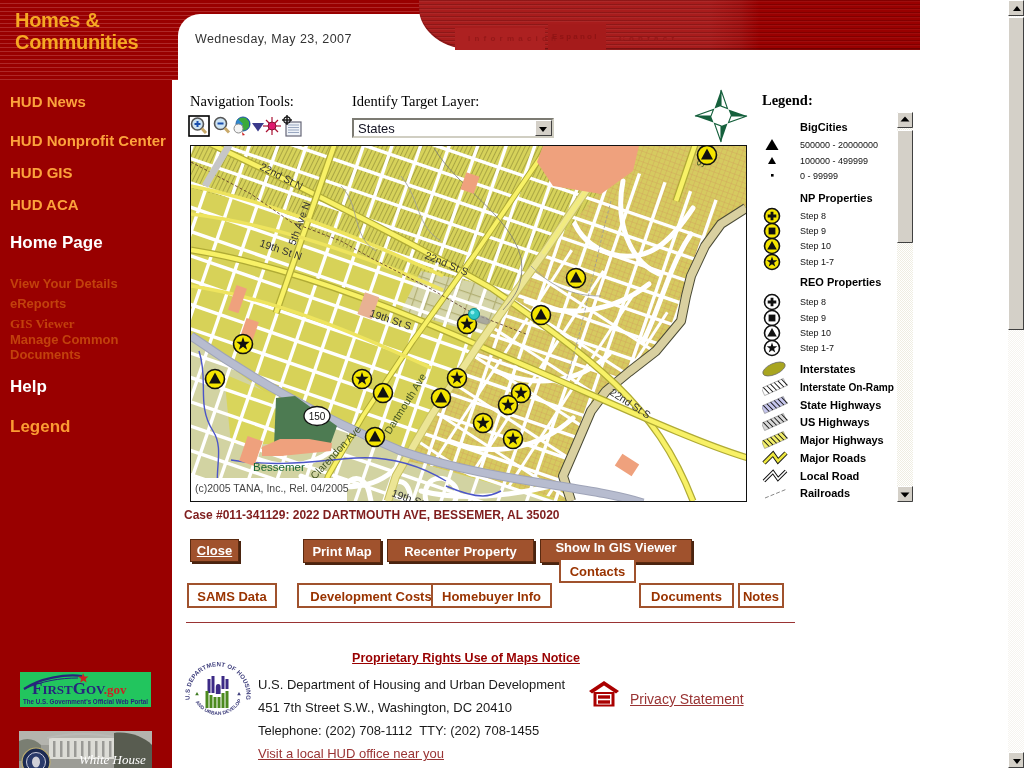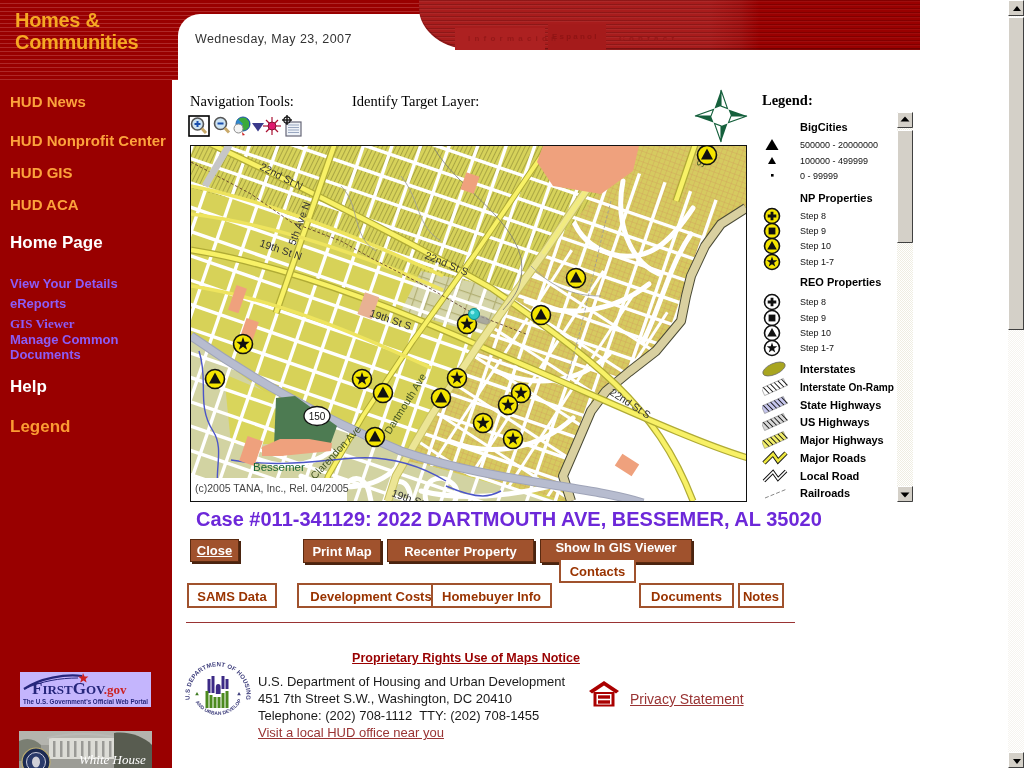--- a/index.html
+++ b/index.html
@@ -18,21 +18,21 @@
     border-bottom-left-radius:55px 42px;
     box-shadow:inset 0 -2px 0 rgba(60,0,0,0.25);
     background:
       repeating-linear-gradient(180deg,rgba(0,0,0,0.16) 0 1px,rgba(255,255,255,0.05) 1px 2px, rgba(0,0,0,0) 2px 4px),
       linear-gradient(90deg,#a81c1c 0 58%,#a01212 64%,#990000 68% 100%);}
   
   #sidebar{left:0;top:80px;width:172px;height:688px;background:#990000;}
   .logo1{left:15px;top:9px;color:#f6a823;font-size:20px;font-weight:bold;line-height:22px;letter-spacing:-0.3px;}
   .logosub{left:16px;top:48px;color:#fff;font-size:11px;line-height:12px;font-weight:normal;}
   .m1{color:#fca23c;font-size:15px;font-weight:bold;}
-  .m2{color:#8b5cf6;font-size:13px;font-weight:bold;}
+  .m2{color:#c2410c;font-size:13px;font-weight:bold;}
   .m3{color:#fff;font-size:17px;font-weight:bold;}
   .m4{color:#fb9b33;font-size:17px;font-weight:bold;}
   
   #sbtrack{left:1008px;top:0;width:16px;height:768px;
      background-image:conic-gradient(#f6f4ef 0 25%,#fff 0 50%,#f6f4ef 0 75%,#fff 0);
      background-size:2px 2px;}
   .sbbtn{left:1008px;width:16px;height:16px;background:#d4d0c8;
      border-top:1px solid #fff;border-left:1px solid #fff;
      border-right:1px solid #404040;border-bottom:1px solid #404040;
      box-sizing:border-box;}
@@ -51,21 +51,21 @@
   #sel .btn{position:absolute;right:0;top:0;width:17px;height:16px;background:#d4d0c8;
       border-top:1px solid #fff;border-left:1px solid #fff;
       border-right:1px solid #404040;border-bottom:1px solid #404040;box-sizing:border-box;}
   
   .bbtn{background:#a0522d;color:#fff;font-weight:bold;font-size:13px;
      border:1px solid #5a2a10;box-shadow:2px 2px 0 #4a2410;
      text-align:center;box-sizing:border-box;}
   .tab{border:2px solid #a0522d;color:#993300;font-weight:bold;font-size:13px;
      background:#fff;text-align:center;box-sizing:border-box;padding-top:4px;height:25px;}
   .lnk{color:#990000;text-decoration:underline;}
-  #casehdr{left:196px;top:508px;color:#6d28d9;font-weight:bold;font-size:20px;}
+  #casehdr{left:184px;top:508px;color:#7f1d1d;font-weight:bold;font-size:12px;}
 </style>
 </head>
 <body>
 <div id="page">
 
   <div class="abs" id="stripesL"></div>
   <div class="abs" id="stripesTop"></div>
   <div class="abs" id="whitebox"></div>
   <div class="abs" id="band">
     <div style="position:absolute;left:36px;top:28px;width:90px;height:22px;background:#ad2121;"></div>
@@ -140,20 +140,26 @@
           <line x1="100" y1="16" x2="111" y2="16"></line>
           <line x1="100" y1="18.5" x2="111" y2="18.5"></line>
         </g>
     <g stroke="#111" stroke-width="1.4">
           <line x1="99" y1="1" x2="99" y2="11"></line>
           <line x1="94" y1="6" x2="104" y2="6"></line>
         </g>
     <circle cx="99" cy="6" r="3.2" fill="none" stroke="#111" stroke-width="1.2"></circle>
   </svg>
   </div>
+  <div class="abs" id="sel">
+      <span class="txt">States</span>
+      <span class="btn">
+        <span class="arr" style="left:3px;top:6px;border-left:4px solid transparent;border-right:4px solid transparent;border-top:5px solid #000;"></span>
+      </span>
+    </div>
   <div class="abs" id="compass" style="left:694px;top:89px;">
   <svg width="54" height="54" viewBox="-27 -27 54 54">
     <g>
       <polygon points="0,-26 -6.5,-7.5 0,-10" fill="#15603c"></polygon>
       <polygon points="0,-26 6.5,-7.5 0,-10" fill="#fff" stroke="#15603c" stroke-width="1.1"></polygon>
       <polygon points="26,0 7.5,-6.5 10,0" fill="#15603c"></polygon>
       <polygon points="26,0 7.5,6.5 10,0" fill="#fff" stroke="#15603c" stroke-width="1.1"></polygon>
       <polygon points="0,26 6.5,7.5 0,10" fill="#15603c"></polygon>
       <polygon points="0,26 -6.5,7.5 0,10" fill="#fff" stroke="#15603c" stroke-width="1.1"></polygon>
       <polygon points="-26,0 -7.5,6.5 -10,0" fill="#15603c"></polygon>
@@ -573,36 +579,36 @@
       <path d="M33.8,38 v-7 a2.4,3 0 0,1 4.8,0 v7 z" fill="#3c2a86"></path>
       <rect x="23.5" y="35" width="3" height="17" fill="#4c8a1e"></rect>
       <rect x="27.5" y="39" width="3" height="13" fill="#4c8a1e"></rect>
       <rect x="31.5" y="41" width="3" height="11" fill="#4c8a1e"></rect>
       <rect x="35.5" y="41" width="3" height="11" fill="#4c8a1e"></rect>
       <rect x="39.5" y="37" width="3" height="15" fill="#4c8a1e"></rect>
       <rect x="43.5" y="35" width="3" height="17" fill="#4c8a1e"></rect>
     </g>
   </svg>
   </div>
-  <div class="abs" style="left:258px;top:673px;font-size:13px;color:#1a1a1a;line-height:17px;">
+  <div class="abs" style="left:258px;top:673px;font-size:13px;color:#1a1a1a;line-height:23px;">
      U.S. Department of Housing and Urban Development<br>
      451 7th Street S.W., Washington, DC 20410<br>
      Telephone: (202) 708-1112&nbsp; TTY: (202) 708-1455<br>
      <span class="lnk" style="color:#993333;">Visit a local HUD office near you</span></div>
   <div class="abs" id="eqhouse" style="left:588px;top:681px;">
   <svg width="32" height="27" viewBox="0 0 32 27">
     <polygon points="16,0 31,10 28,12.5 16,4.5 4,12.5 1,10" fill="#aa0000"></polygon>
     <rect x="5.5" y="11" width="21" height="14.5" fill="#aa0000"></rect>
     <rect x="8.5" y="13" width="15" height="10.5" fill="#fff"></rect>
     <rect x="10" y="14.3" width="12" height="3.4" fill="#aa0000"></rect>
     <rect x="10" y="19.3" width="12" height="3.4" fill="#aa0000"></rect>
   </svg></div>
   <div class="abs lnk" style="left:630px;top:691px;font-size:14px;color:#993333;text-align:right;">Privacy Statement</div>
 
-  <div class="abs" id="firstgov" style="left:20px;top:672px;width:131px;height:35px;background:#c4b5fd;">
+  <div class="abs" id="firstgov" style="left:20px;top:672px;width:131px;height:35px;background:#22c55e;">
   <svg width="131" height="35" viewBox="0 0 131 35">
     <path d="M4,17 C20,6 45,2 62,4" fill="none" stroke="#26267c" stroke-width="2.2"></path>
     <path d="M4,17 C22,9 40,6 58,6" fill="none" stroke="#26267c" stroke-width="1"></path>
     <polygon points="63,1 64.6,4.4 68.4,4.6 65.6,7 66.6,10.6 63.4,8.6 60.2,10.8 61.2,7 58.2,4.6 62,4.4" fill="#cc2222"></polygon>
     <text x="12" y="22" font-family="Liberation Serif" font-size="17" font-weight="bold" fill="#26267c">F<tspan font-size="13">IRST</tspan>G<tspan font-size="13">OV</tspan><tspan fill="#cc2222" font-size="13">.gov</tspan></text>
     <text x="3" y="31.5" font-family="Liberation Sans" font-size="7" font-weight="bold" fill="#26267c" textLength="125" lengthAdjust="spacingAndGlyphs">The U.S. Government's Official Web Portal</text>
   </svg></div>
   <div class="abs" id="whitehouse" style="left:19px;top:731px;width:133px;height:37px;overflow:hidden;">
   <svg width="133" height="37" viewBox="0 0 133 37">
     <rect width="133" height="37" fill="#9c9c96"></rect>

